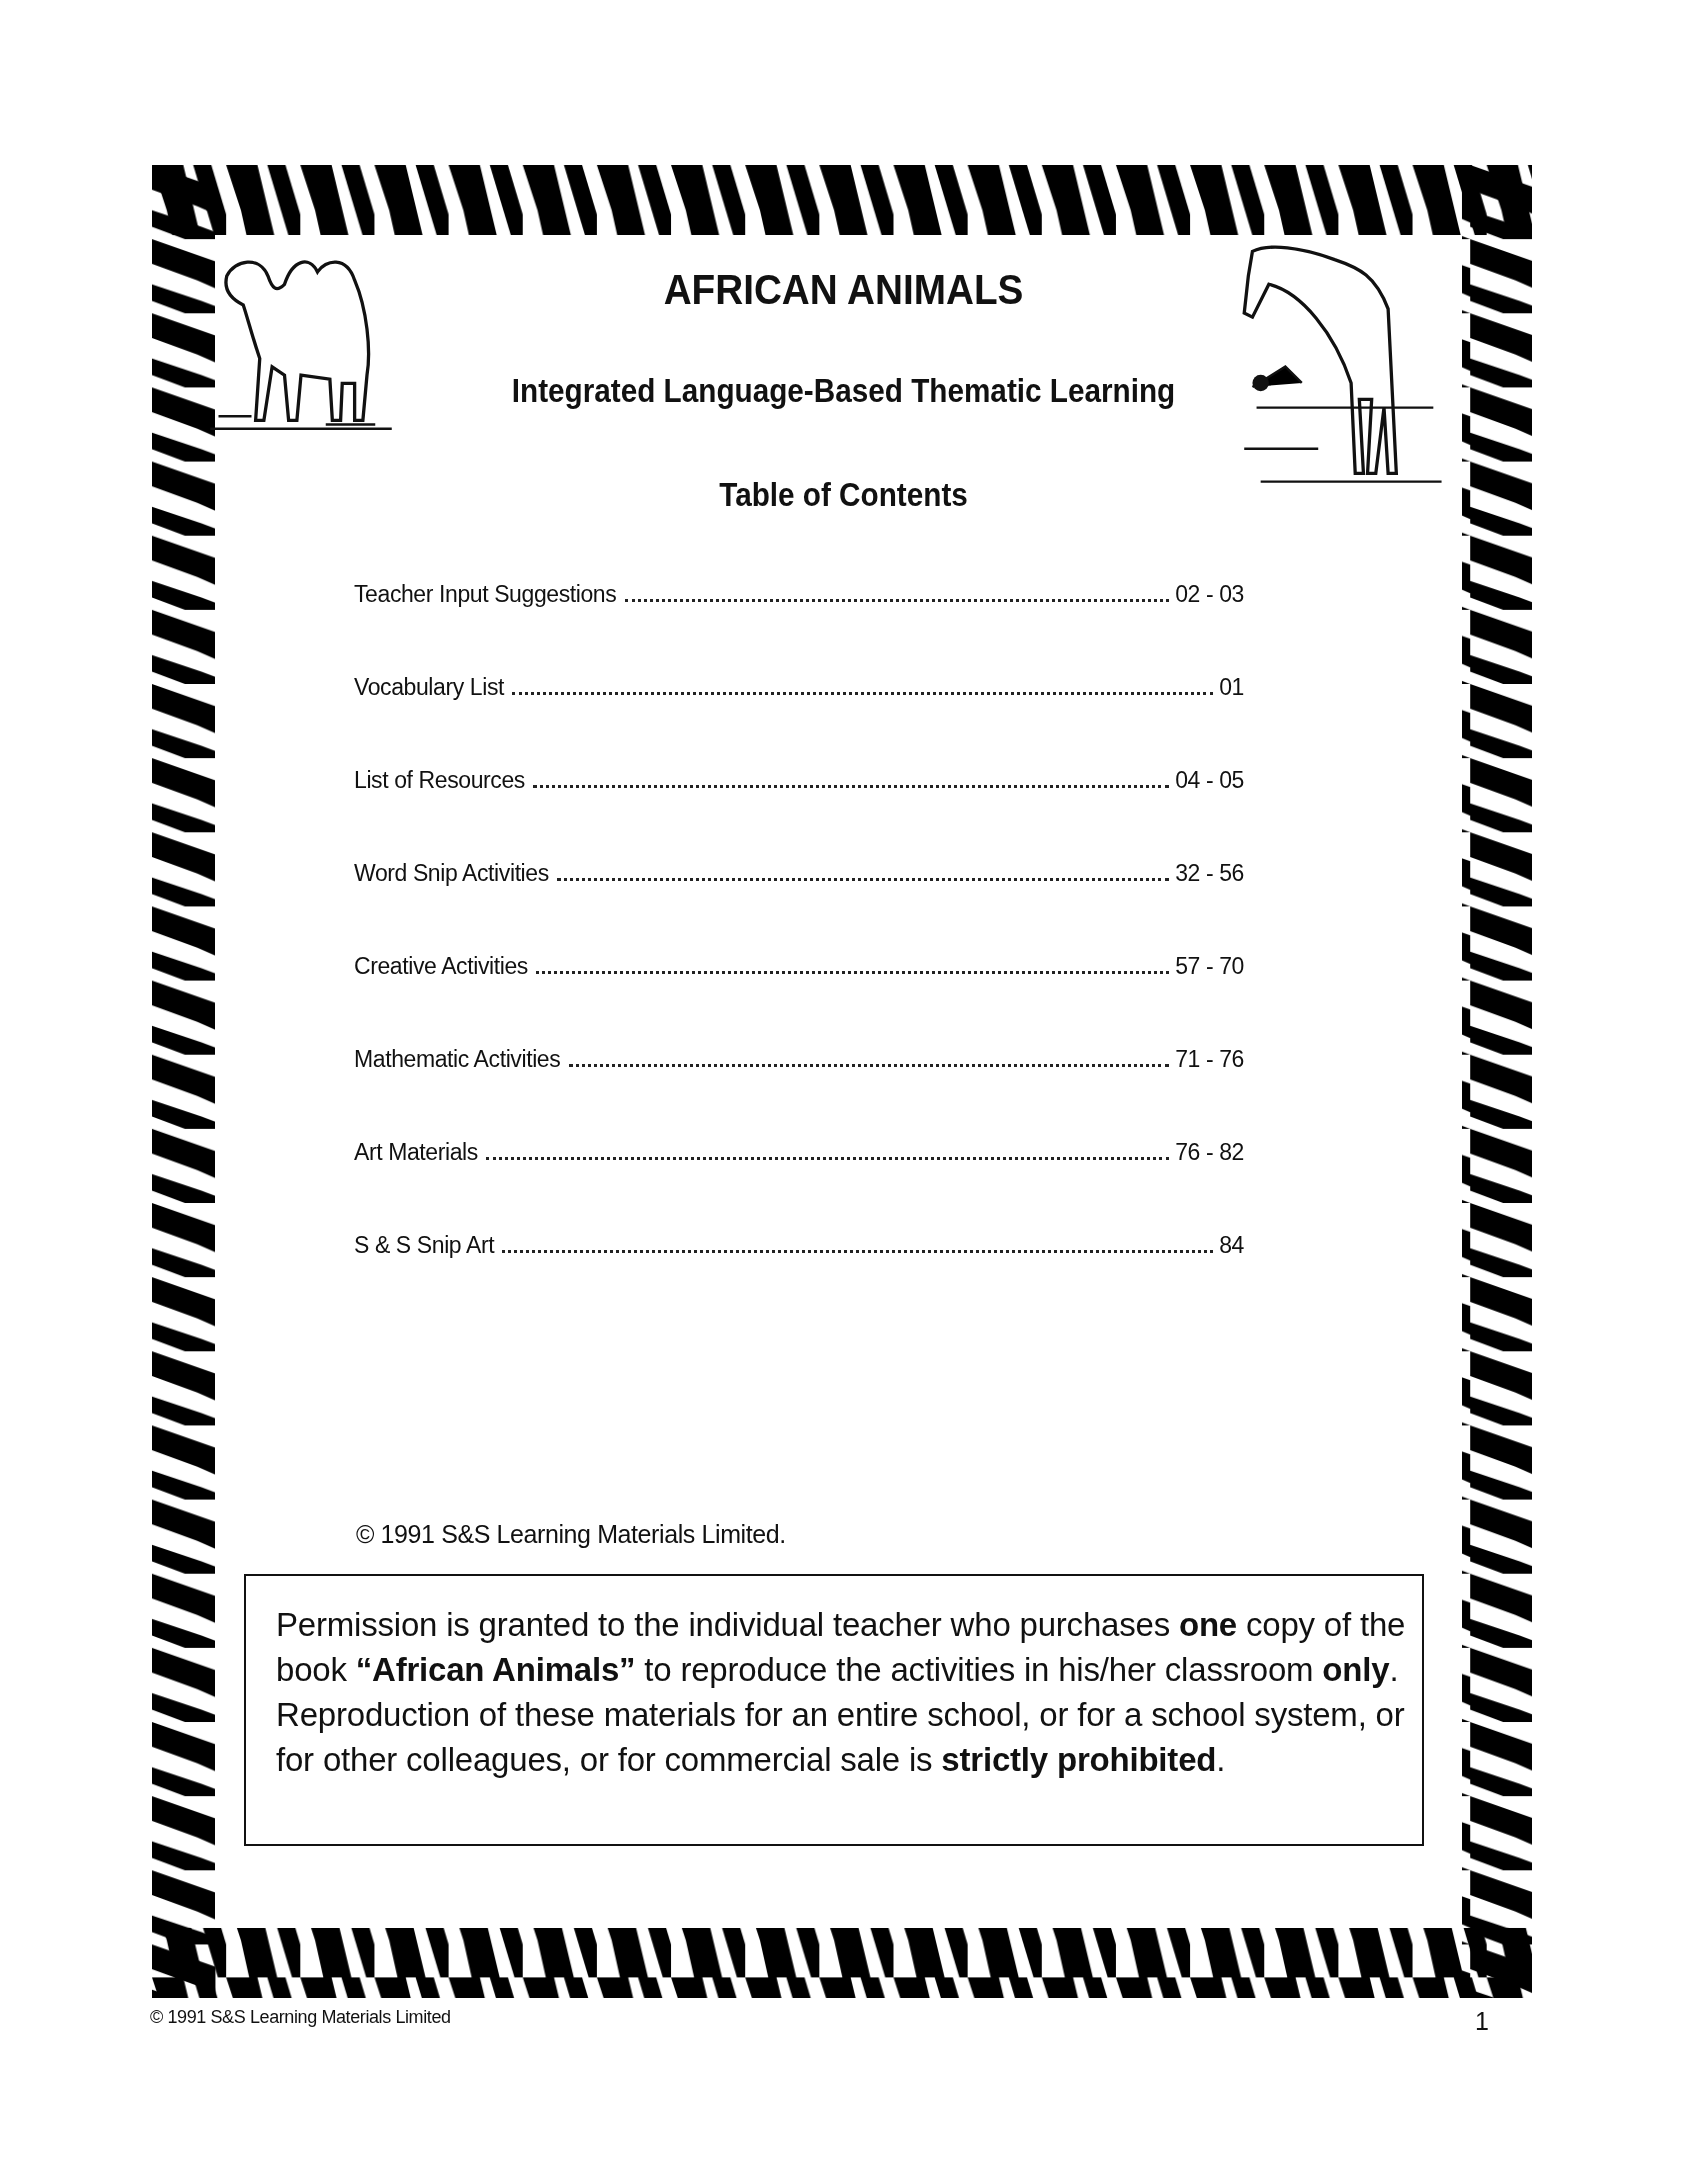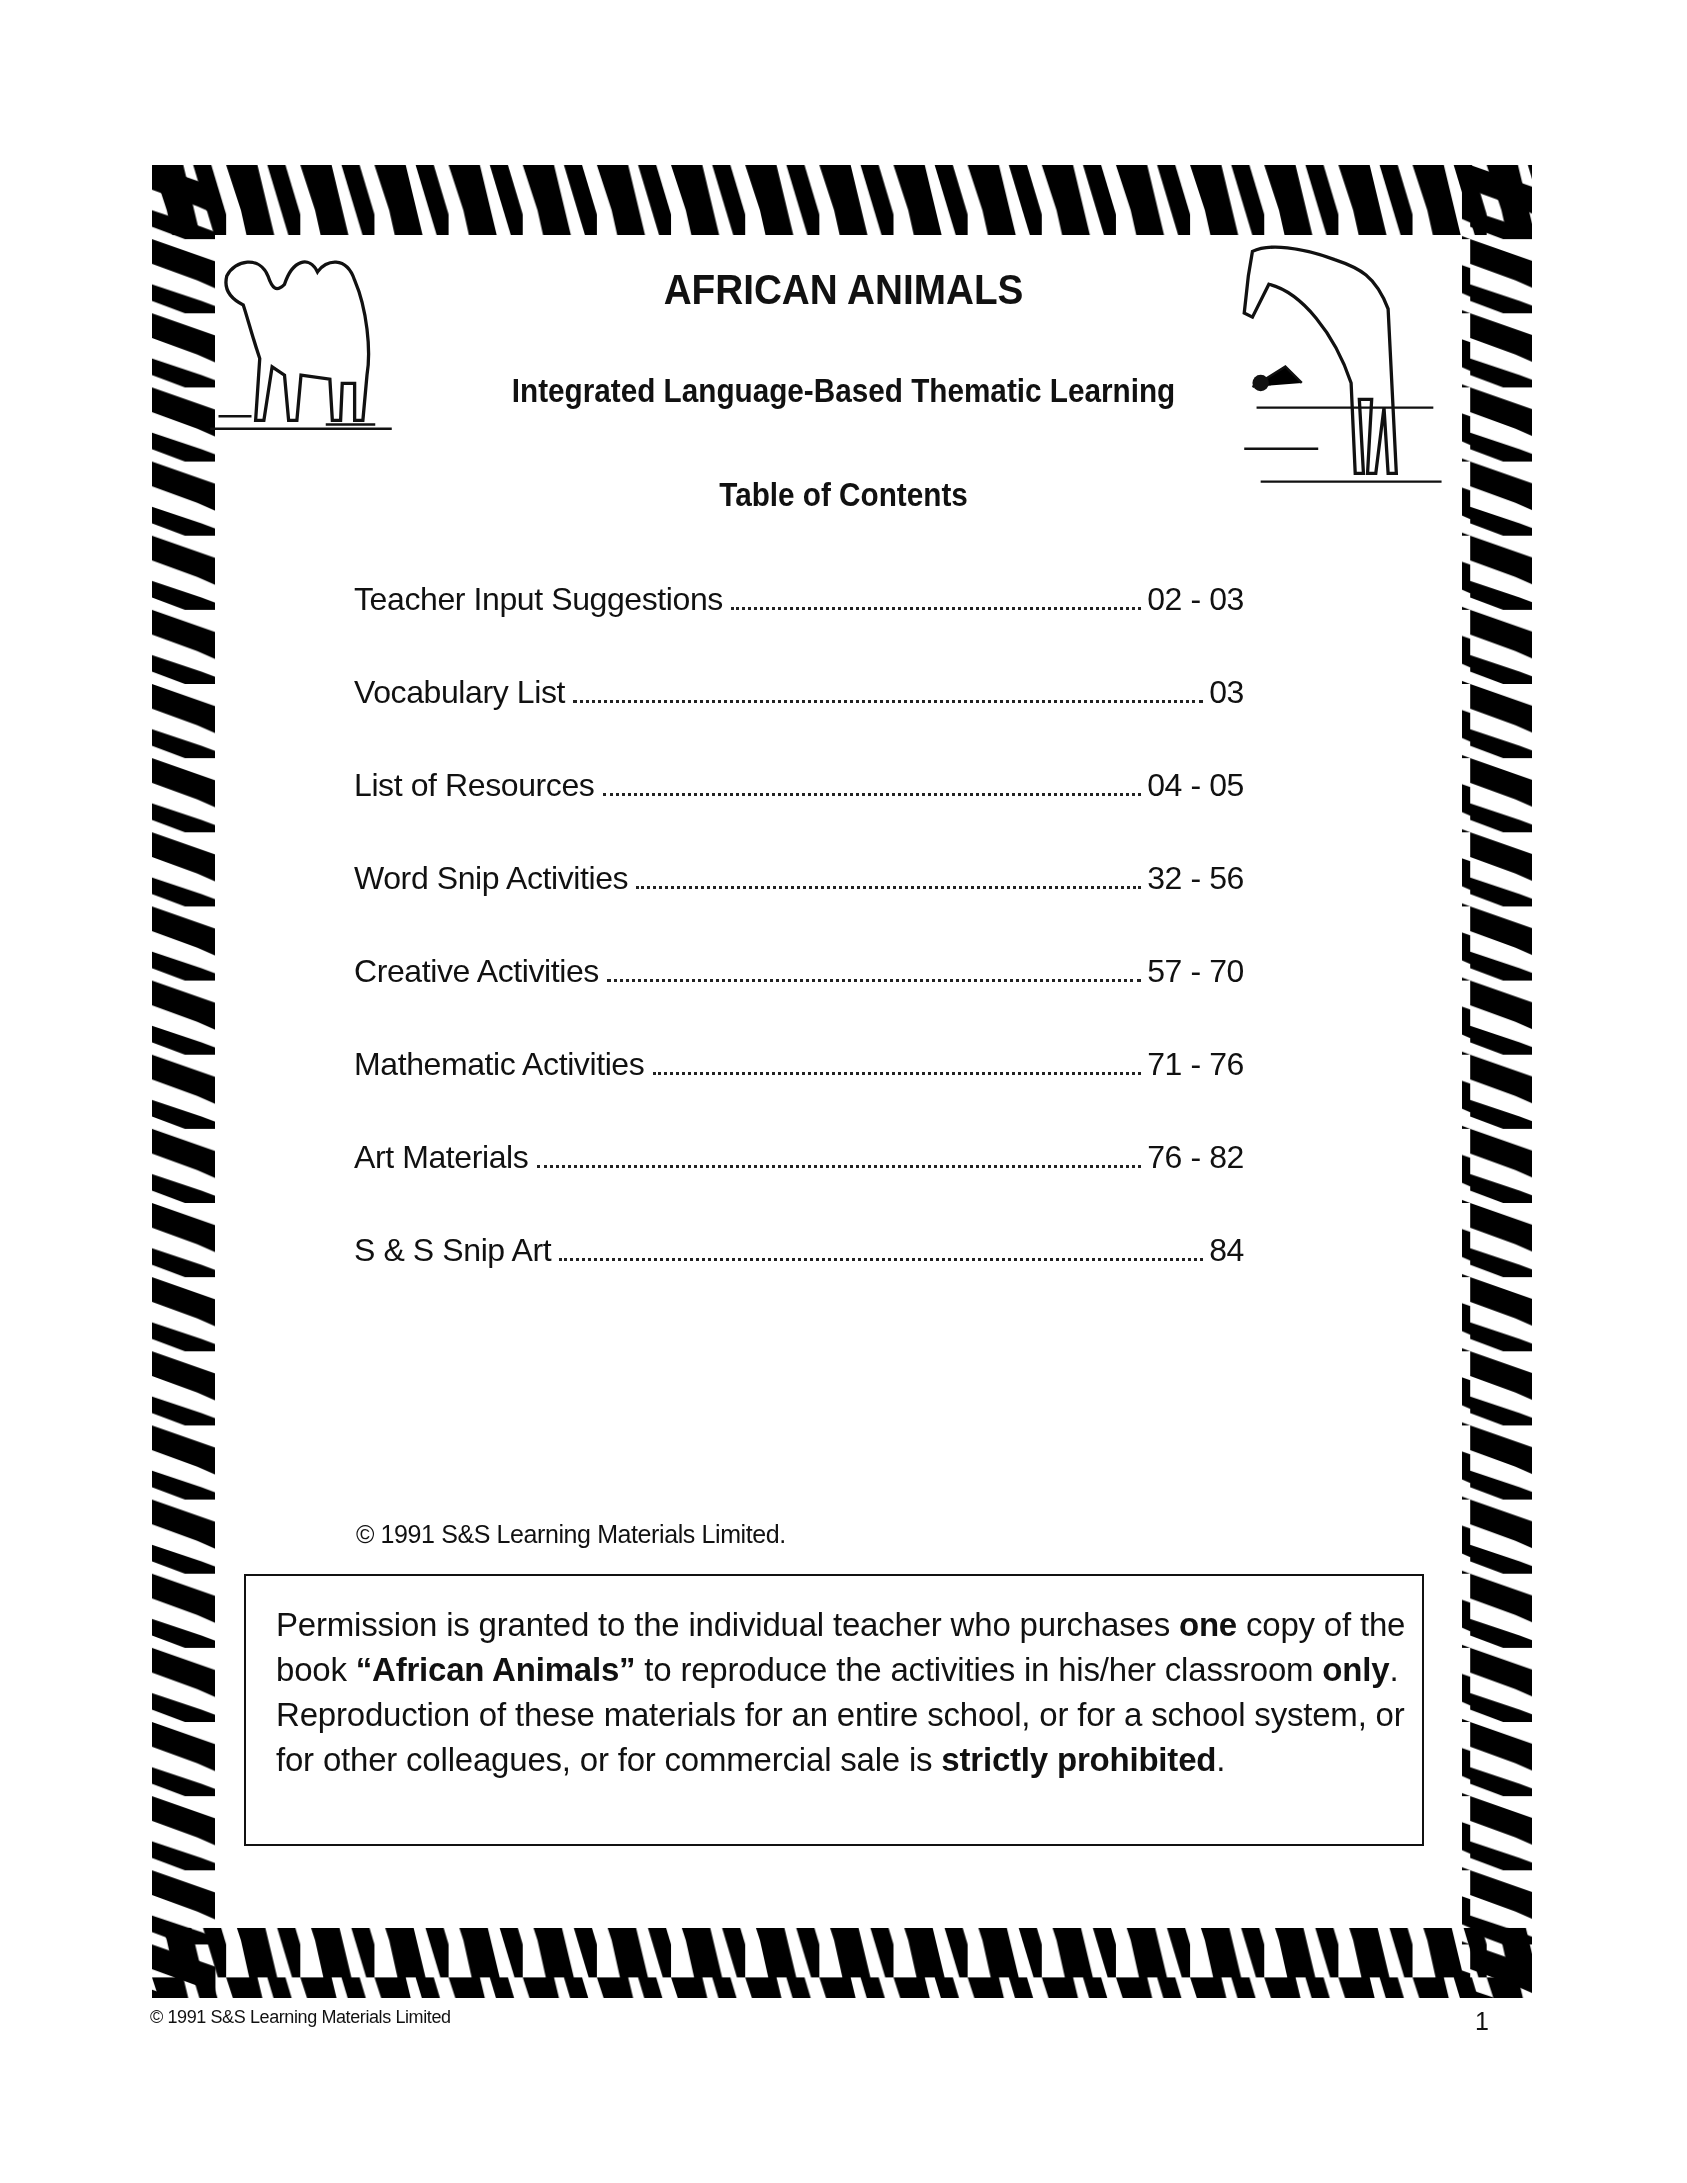--- a/index.html
+++ b/index.html
@@ -7,21 +7,21 @@
   .frame { position:absolute; left:152px; top:165px; width:1380px; height:1833px; }
   .frame svg { position:absolute; left:0; top:0; width:100%; height:100%; }
   .inner { position:absolute; left:216px; top:235px; width:1244px; height:1689px; background:#fff; }
   .title { position:absolute; left:0; width:1687px; text-align:center; font-weight:bold; }
   .t1 { top:265px; font-size:43px; letter-spacing:0px; transform:scaleX(0.9); }
   .t2 { top:372px; font-size:33px; transform:scaleX(0.9); }
   .t3 { top:476px; font-size:33px; transform:scaleX(0.9); }
   .camel { position:absolute; left:202px; top:243px; width:198px; height:194px; }
   .giraffe { position:absolute; left:1236px; top:243px; width:222px; height:247px; }
   .toc { position:absolute; left:354px; top:581px; width:890px; }
-  .toc-row { display:flex; align-items:baseline; height:93px; font-size:32px; transform-origin:left; }
+  .toc-row { display:flex; align-items:baseline; height:93px; font-size:23px; transform-origin:left; }
   .toc-label { white-space:nowrap; letter-spacing:-0.4px; }
   .toc-dots { flex:1; border-bottom:3.3px dotted #222; margin:0 6.6px 6.6px 8.2px; height:0; }
   .toc-pages { white-space:nowrap; letter-spacing:-0.4px; }
   .copyright-line { position:absolute; left:356px; top:1520px; font-size:25px; letter-spacing:-0.4px; }
   .perm-box { position:absolute; left:244px; top:1574px; width:1180px; height:272px; border:2.5px solid #111; box-sizing:border-box; padding:26px 11.5px 0 30px; font-size:33px; line-height:45px; letter-spacing:-0.2px; }
   .perm-box b { font-weight:bold; }
   .footer-left { position:absolute; left:150px; top:2007px; font-size:18px; letter-spacing:-0.4px; }
   .footer-right { position:absolute; left:1475px; top:2007px; font-size:25px; }
 </style>
 </head>
@@ -64,21 +64,21 @@
 
 <div class="toc">
   <div class="toc-row">
     <span class="toc-label">Teacher Input Suggestions</span>
     <span class="toc-dots"></span>
     <span class="toc-pages">02 - 03</span>
   </div>
   <div class="toc-row">
     <span class="toc-label">Vocabulary List</span>
     <span class="toc-dots"></span>
-    <span class="toc-pages">03</span>
+    <span class="toc-pages">01</span>
   </div>
   <div class="toc-row">
     <span class="toc-label">List of Resources</span>
     <span class="toc-dots"></span>
     <span class="toc-pages">04 - 05</span>
   </div>
   <div class="toc-row">
     <span class="toc-label">Word Snip Activities</span>
     <span class="toc-dots"></span>
     <span class="toc-pages">32 - 56</span>

